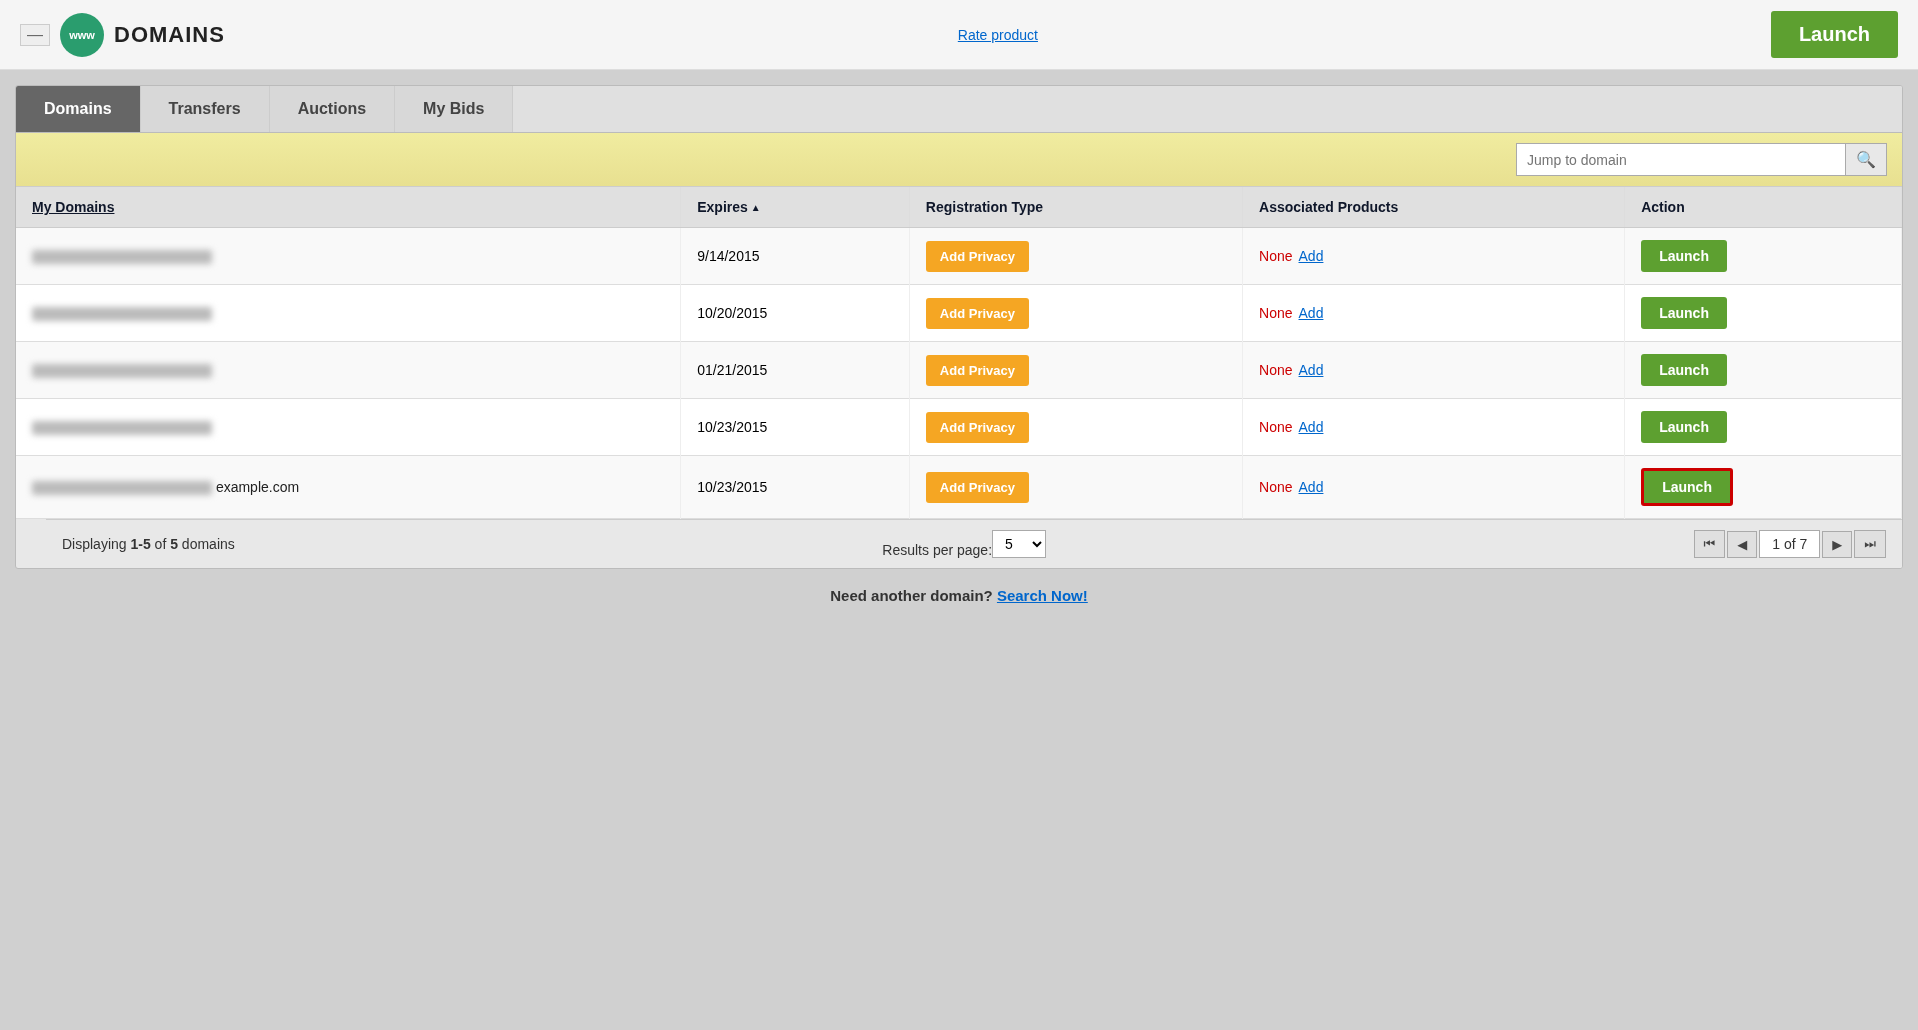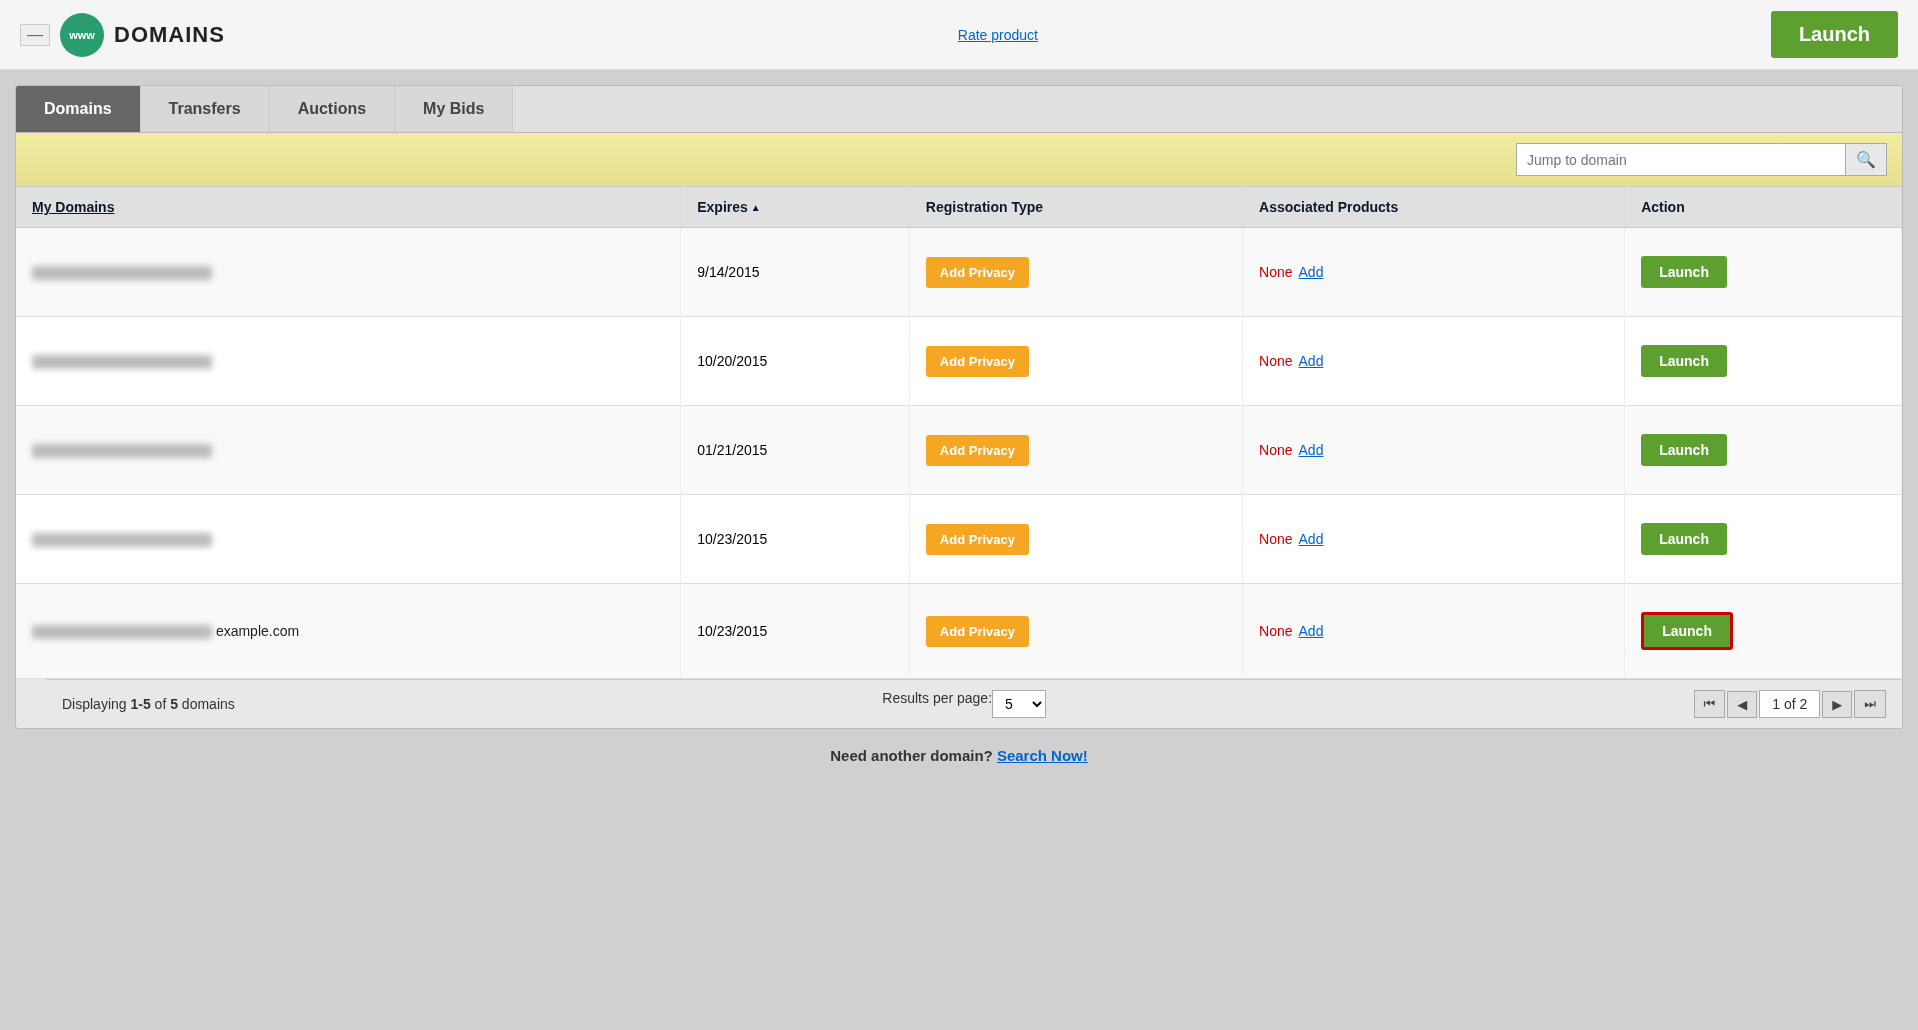--- a/index.html
+++ b/index.html
@@ -166,21 +166,21 @@
     .domains-table tbody tr {
       border-bottom: 1px solid #ddd;
     }
     .domains-table tbody tr:nth-child(odd) {
       background: #f9f9f9;
     }
     .domains-table tbody tr:nth-child(even) {
       background: #ffffff;
     }
     .domains-table tbody td {
-      padding: 28px 16px;
+      padding: 12px 16px;
       border-right: 1px solid #eee;
       vertical-align: middle;
     }
 
     .domain-name-blurred {
       display: inline-block;
       background: #bbb;
       height: 14px;
       border-radius: 2px;
       filter: blur(3px);
@@ -255,21 +255,21 @@
     }
     .displaying-text {
       font-size: 14px;
       color: #333;
     }
     .displaying-text strong {
       font-weight: bold;
     }
     .results-per-page {
       display: flex;
-      align-items: flex-start;
+      align-items: flex-end;
       font-size: 14px;
       color: #333;
     }
     .results-select {
       padding: 4px 8px;
       border: 1px solid #aaa;
       background: white;
       font-size: 14px;
       cursor: pointer;
     }
@@ -442,21 +442,21 @@
         <select class="results-select">
           <option>5</option>
           <option>10</option>
           <option>25</option>
           <option>50</option>
         </select>
       </div>
       <div class="pagination">
         <button class="page-btn">⏮</button>
         <button class="page-btn">◀</button>
-        <span class="page-info">1 of 2</span>
+        <span class="page-info">1 of 7</span>
         <button class="page-btn">▶</button>
         <button class="page-btn">⏭</button>
       </div>
     </div>
 
   </div>
 
   <div class="bottom-note">
     <strong>Need another domain?</strong>
     <a class="search-now-link">Search Now!</a>

